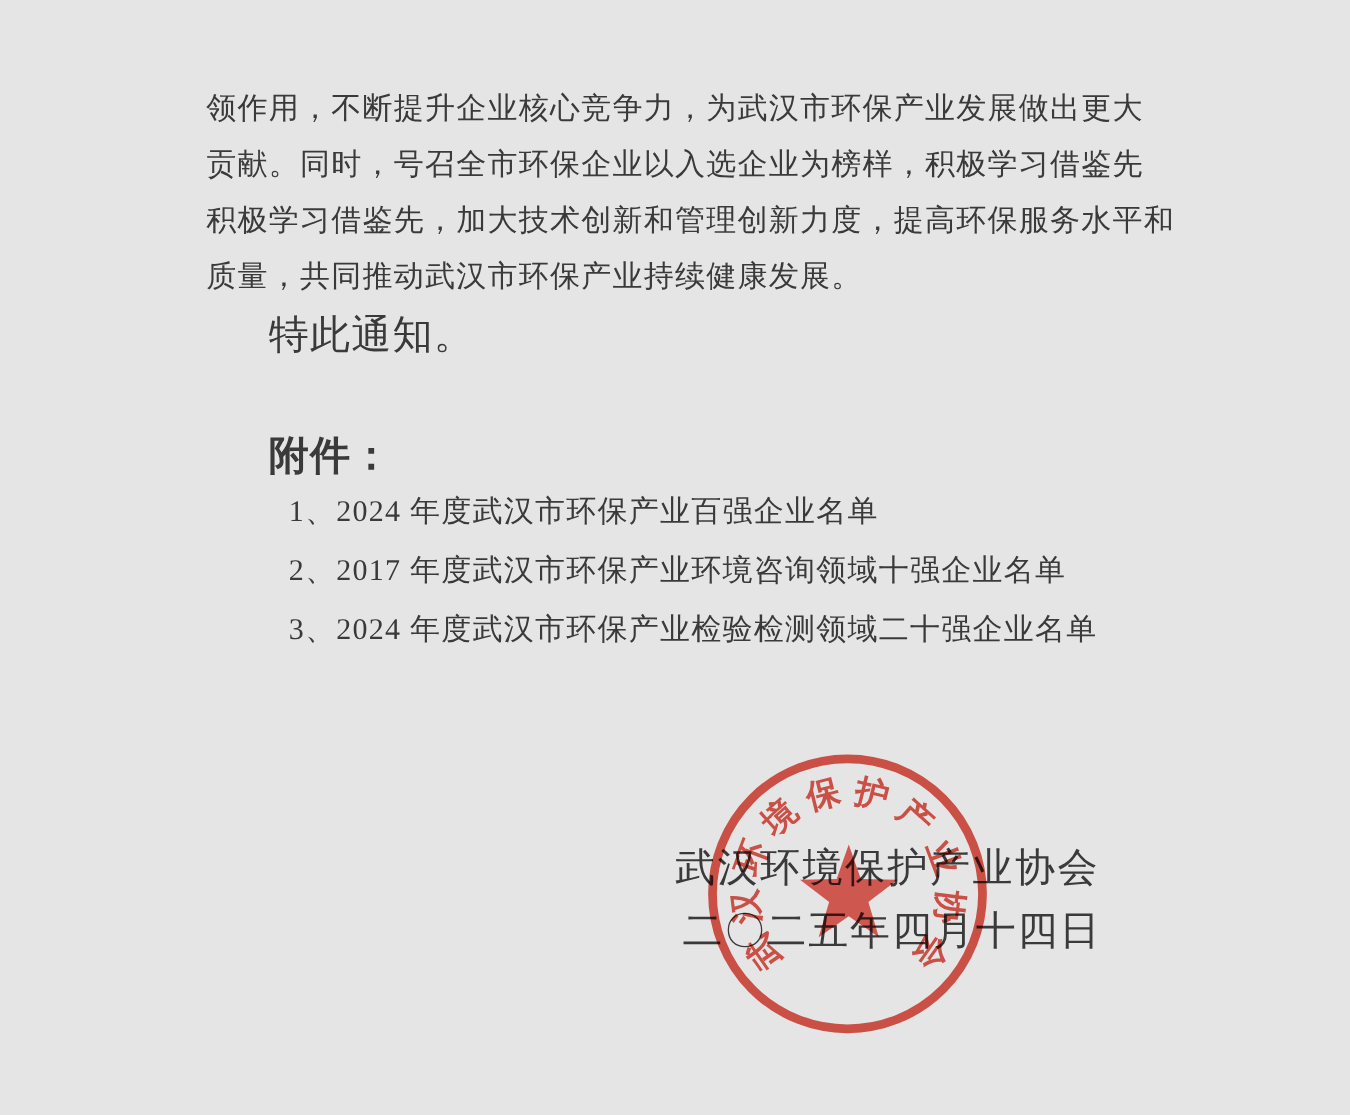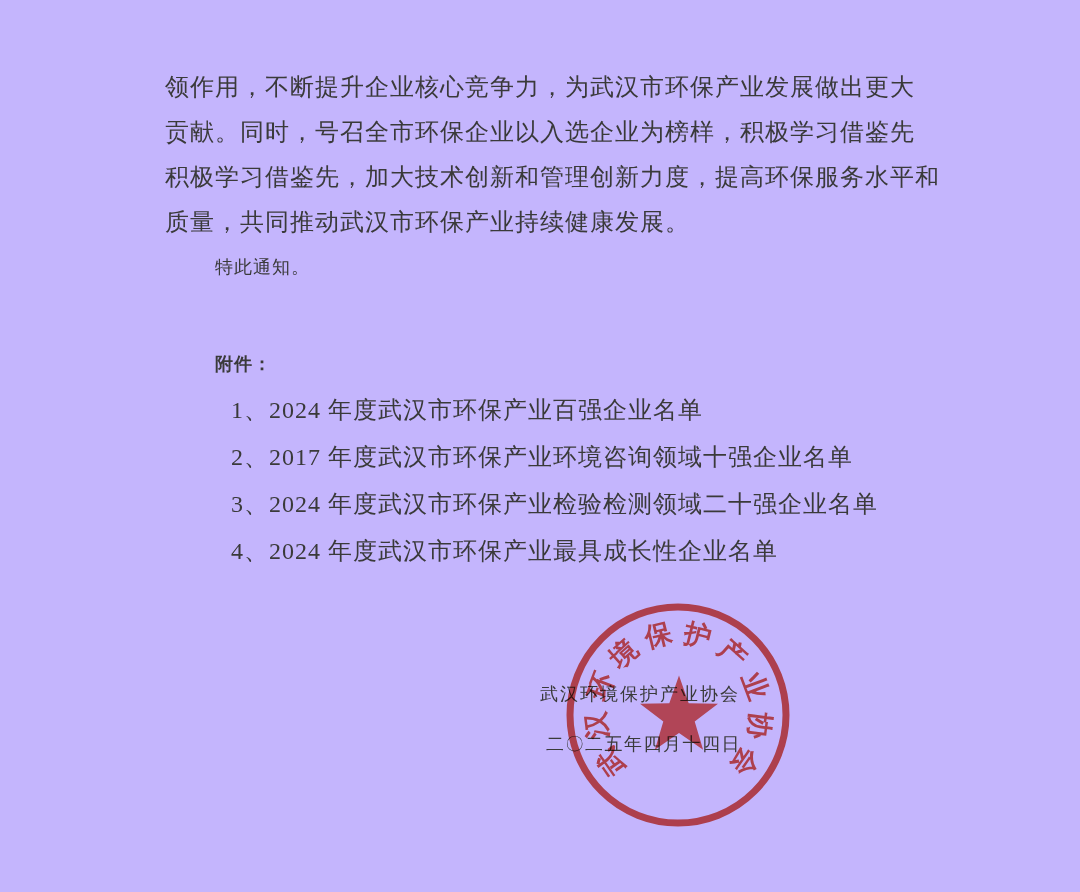--- a/index.html
+++ b/index.html
@@ -4,28 +4,28 @@
 <style>
   html, body {
     margin: 0;
     padding: 0;
     background: #ffffff;
   }
   .page {
     position: relative;
     width: 1080px;
     height: 892px;
-    background: #c4b5fd;
+    background: #e5e5e5;
     overflow: hidden;
     font-family: "Liberation Serif", serif;
     color: #3a3a3a;
   }
   .textline {
     position: absolute;
-    font-size: 18px;
+    font-size: 32px;
     letter-spacing: 1px;
     line-height: 45px;
     white-space: nowrap;
     color: #3a3a3a;
   }
   .body-paragraph {
     position: absolute;
     left: 165px;
     top: 65px;
     width: 760px;
@@ -81,21 +81,20 @@
   </div>
 
   <div class="textline closing-line">特此通知。</div>
 
   <div class="textline attach-label">附件：</div>
 
   <div class="attach-list">
     <div class="aline">1、2024 年度武汉市环保产业百强企业名单</div>
     <div class="aline">2、2017 年度武汉市环保产业环境咨询领域十强企业名单</div>
     <div class="aline">3、2024 年度武汉市环保产业检验检测领域二十强企业名单</div>
-    <div class="aline">4、2024 年度武汉市环保产业最具成长性企业名单</div>
   </div>
 
   <div class="textline sig-org">武汉环境保护产业协会</div>
   <div class="textline sig-date">二〇二五年四月十四日</div>
 
   <div class="seal-wrap">
     <svg id="seal-svg" width="280" height="280" viewBox="0 0 280 280" xmlns="http://www.w3.org/2000/svg">
         <circle cx="140" cy="140" r="108" fill="none" stroke="#df4a3e" stroke-width="7"></circle>
         <polygon points="141.0,100.5 150.7,128.2 180.0,128.8 156.7,146.6 165.1,174.7 141.0,158.0 116.9,174.7 125.3,146.6 102.0,128.8 131.3,128.2" fill="#e4534a"></polygon>
         <text x="72.8" y="187.0" fill="#df4a3e" font-size="27" text-anchor="middle" dominant-baseline="central" transform="rotate(-125.0 72.8 187.0)">武</text>

